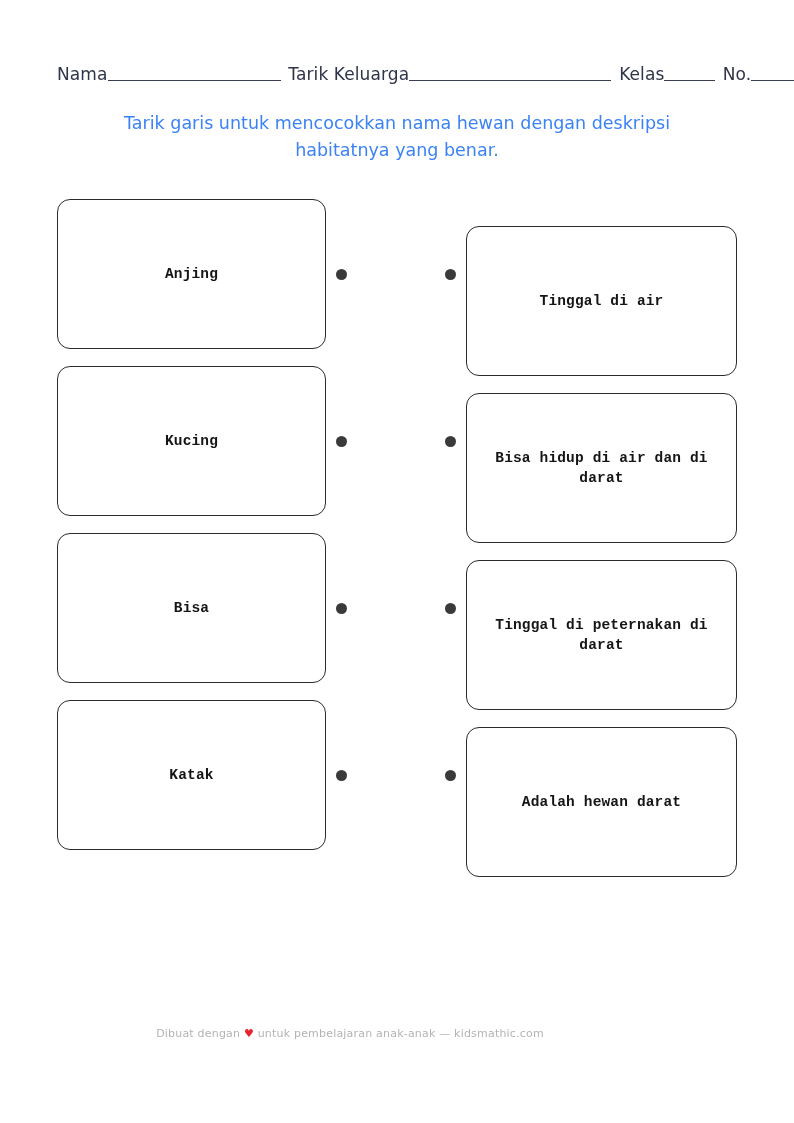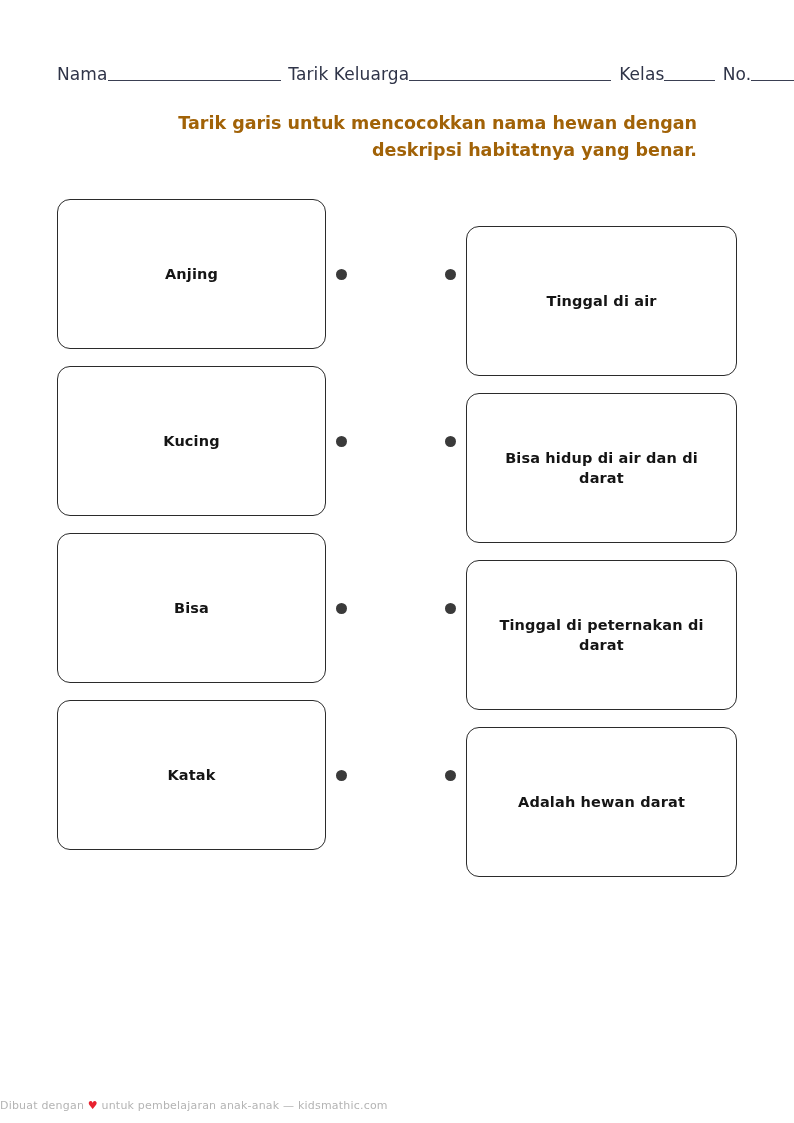--- a/index.html
+++ b/index.html
@@ -45,34 +45,34 @@
   .rule-kelas     { width: 52px;  }
   .rule-no        { width: 44px;  }
   .gap-sm { width: 8px; }
 
   
   .instruction {
     position: absolute;
     left: 97px;
     top: 110px;
     width: 600px;
-    text-align: right;
+    text-align: center;
     font-size: 17.5px;
     line-height: 27px;
-    color: #a16207;
+    color: #3b82f6;
     font-family: "DejaVu Sans", sans-serif;
-    font-weight: bold;
   }
 
   
   .match-area {
     position: absolute;
     left: 0;
     top: 199px;
     width: 794px;
+    font-family: Liberation Mono, monospace;
   }
   .match-row {
     position: relative;
     height: 150px;
     margin-bottom: 17px;
   }
   .card {
     position: absolute;
     top: 0;
     height: 150px;
@@ -110,22 +110,23 @@
     border-radius: 50%;
     background: #3a3a3a;
   }
   .dot-left  { left: 336px; }
   .dot-right { left: 445px; }
 
   
   .footer {
     position: absolute;
     left: 0;
-    top: 1099px;
+    top: 1027px;
     width: 700px;
+    text-align: center;
     font-size: 11px;
     color: #b4b4b4;
     letter-spacing: .2px;
   }
   .footer .heart {
     color: #e8222f;
     font-size: 11px;
   }
 </style>
 </head>

